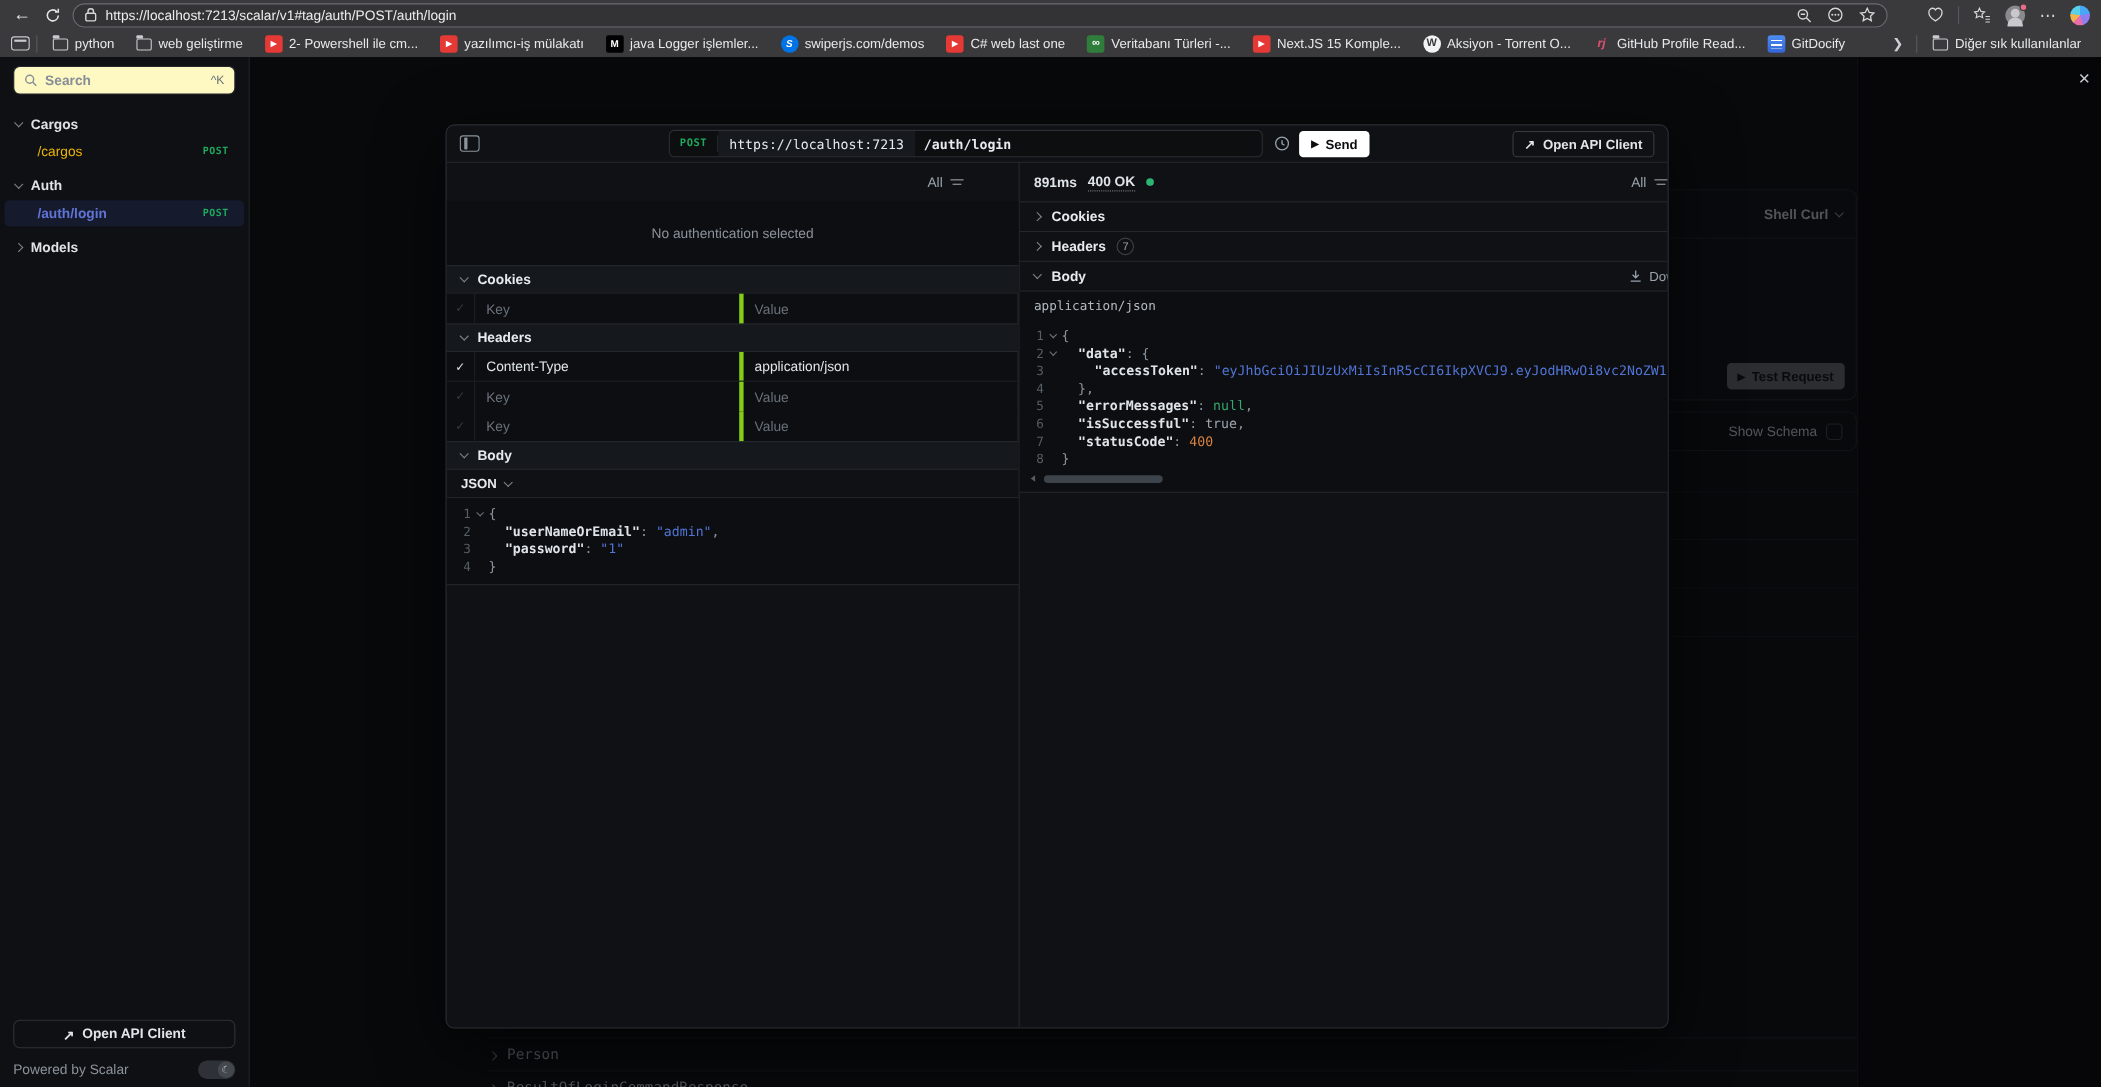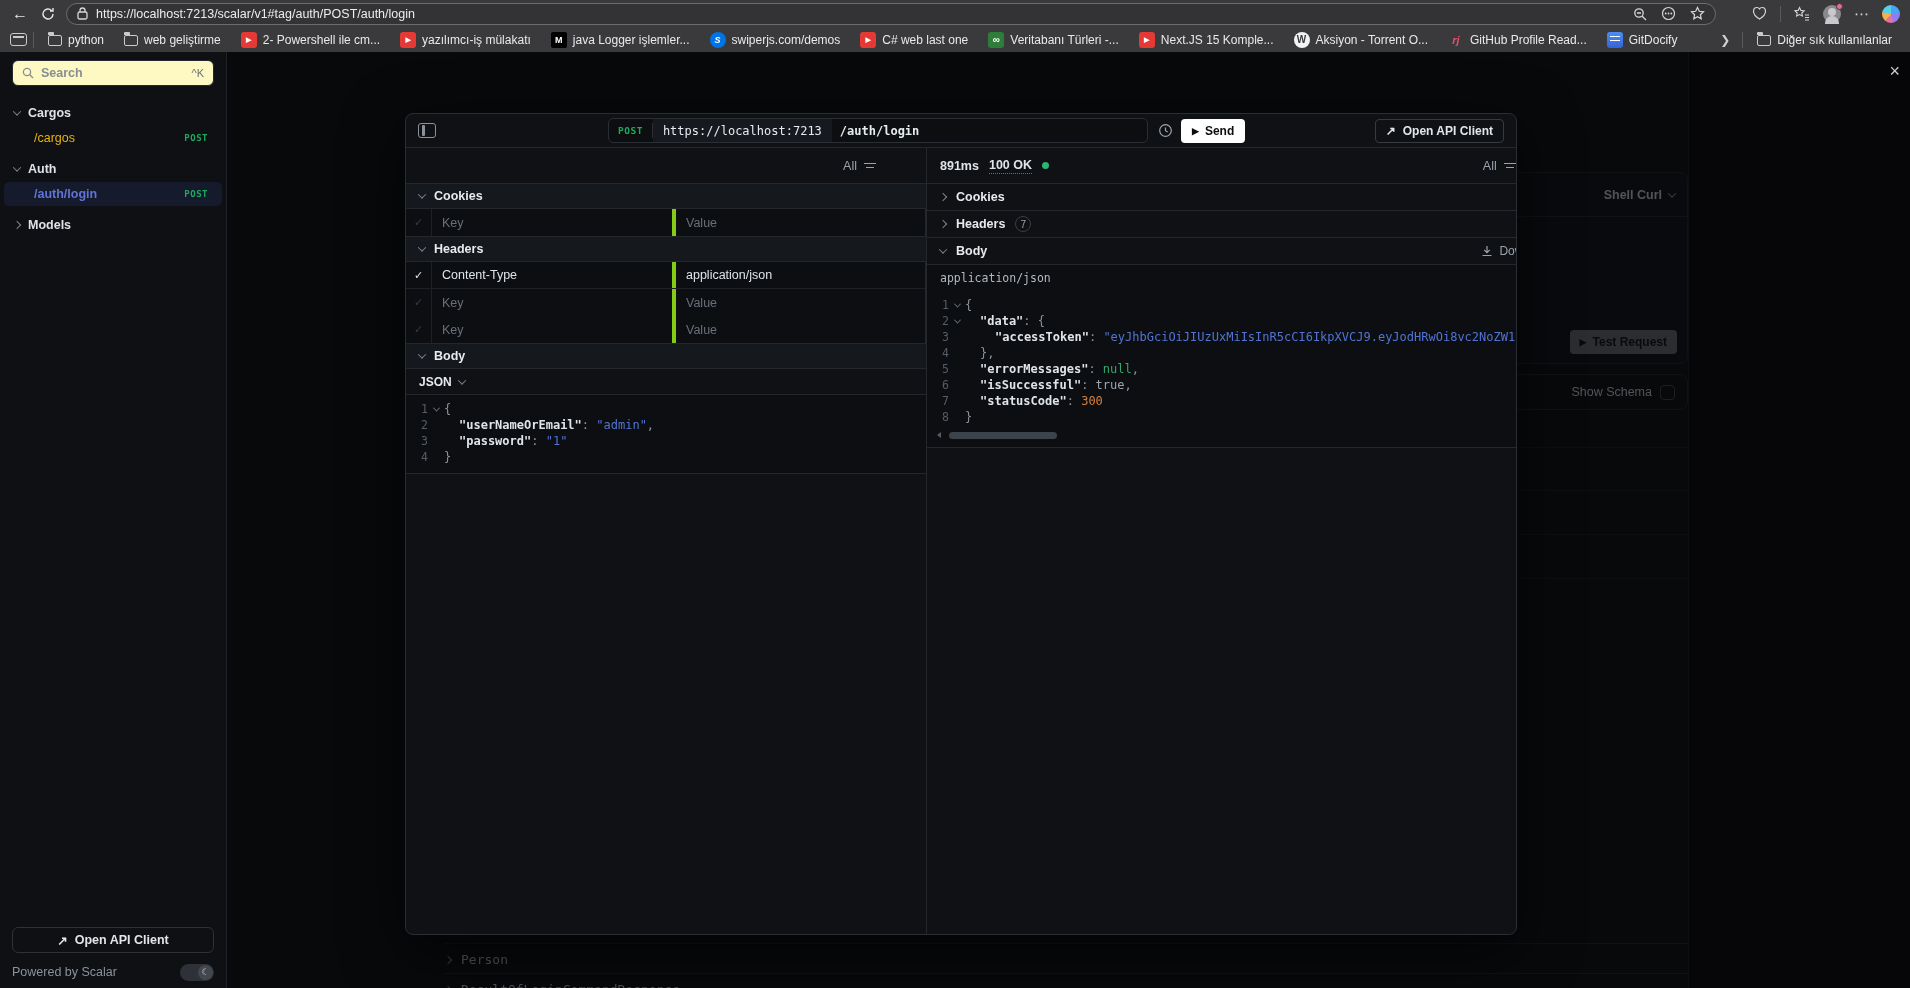--- a/index.html
+++ b/index.html
@@ -420,20 +420,21 @@
       <div class="mbody">
 
         <div class="pane pane-req">
           <div class="filterrow">
             <span>All</span>
             <span class="filtericon">
                 <i></i>
                 <i></i>
               </span>
           </div>
+          <div class="authempty">No authentication selected</div>
 
           <div class="secheadsm">
             <span class="chv down graychv"></span>
             <span class="secttl">Cookies</span>
           </div>
           <div class="kvtable" id="cookies-rows">
               <div class="kvrow">
                 <span class="kvcb">✓</span>
                 <span class="kvcell key ph">Key</span>
                 <span class="kvcell val ph">Value</span>
@@ -477,21 +478,21 @@
               <div class="cl"><span class="ln">1</span><span class="fold"><span class="chv down"></span></span><span class="codeln" style="padding-left: 0px;"><span class="tok-punc">{</span></span></div>
               <div class="cl"><span class="ln">2</span><span class="fold"></span><span class="codeln" style="padding-left: 15px;"><span class="tok-key">"userNameOrEmail"</span><span class="tok-punc">: </span><span class="tok-str">"admin"</span><span class="tok-punc">,</span></span></div>
               <div class="cl"><span class="ln">3</span><span class="fold"></span><span class="codeln" style="padding-left: 15px;"><span class="tok-key">"password"</span><span class="tok-punc">: </span><span class="tok-str">"1"</span></span></div>
               <div class="cl"><span class="ln">4</span><span class="fold"></span><span class="codeln" style="padding-left: 0px;"><span class="tok-punc">}</span></span></div>
             </div>
         </div>
 
         <div class="pane pane-res">
           <div class="statusrow">
             <span class="dur">891ms</span>
-            <span class="scode">100 OK</span>
+            <span class="scode">400 OK</span>
             <span class="gdot"></span>
             <span class="fright">
               <span>All</span>
               <span class="filtericon">
                   <i></i>
                   <i></i>
                 </span>
             </span>
           </div>
           <div class="resrow">
@@ -514,21 +515,21 @@
             </span>
           </div>
           <div class="ctbar">application/json</div>
           <div class="editor" id="res-editor">
           <div class="cl"><span class="ln">1</span><span class="fold"><span class="chv down"></span></span><span class="codeln" style="padding-left: 0px;"><span class="tok-punc">{</span></span></div>
               <div class="cl"><span class="ln">2</span><span class="fold"><span class="chv down"></span></span><span class="codeln" style="padding-left: 15px;"><span class="tok-key">"data"</span><span class="tok-punc">: {</span></span></div>
               <div class="cl"><span class="ln">3</span><span class="fold"></span><span class="codeln" style="padding-left: 30px;"><span class="tok-key">"accessToken"</span><span class="tok-punc">: </span><span class="tok-str">"eyJhbGciOiJIUzUxMiIsInR5cCI6IkpXVCJ9.eyJodHRwOi8vc2NoZW1hcy54bW</span></span></div>
               <div class="cl"><span class="ln">4</span><span class="fold"></span><span class="codeln" style="padding-left: 15px;"><span class="tok-punc">},</span></span></div>
               <div class="cl"><span class="ln">5</span><span class="fold"></span><span class="codeln" style="padding-left: 15px;"><span class="tok-key">"errorMessages"</span><span class="tok-punc">: </span><span class="tok-null">null</span><span class="tok-punc">,</span></span></div>
               <div class="cl"><span class="ln">6</span><span class="fold"></span><span class="codeln" style="padding-left: 15px;"><span class="tok-key">"isSuccessful"</span><span class="tok-punc">: </span><span class="tok-bool">true</span><span class="tok-punc">,</span></span></div>
-              <div class="cl"><span class="ln">7</span><span class="fold"></span><span class="codeln" style="padding-left: 15px;"><span class="tok-key">"statusCode"</span><span class="tok-punc">: </span><span class="tok-num">300</span></span></div>
+              <div class="cl"><span class="ln">7</span><span class="fold"></span><span class="codeln" style="padding-left: 15px;"><span class="tok-key">"statusCode"</span><span class="tok-punc">: </span><span class="tok-num">400</span></span></div>
               <div class="cl"><span class="ln">8</span><span class="fold"></span><span class="codeln" style="padding-left: 0px;"><span class="tok-punc">}</span></span></div>
               <div class="hsb">
                 <span class="arr left"></span>
                 <span class="thumb"></span>
               </div>
             </div>
         </div>
       </div>
     </div>
   </div>

